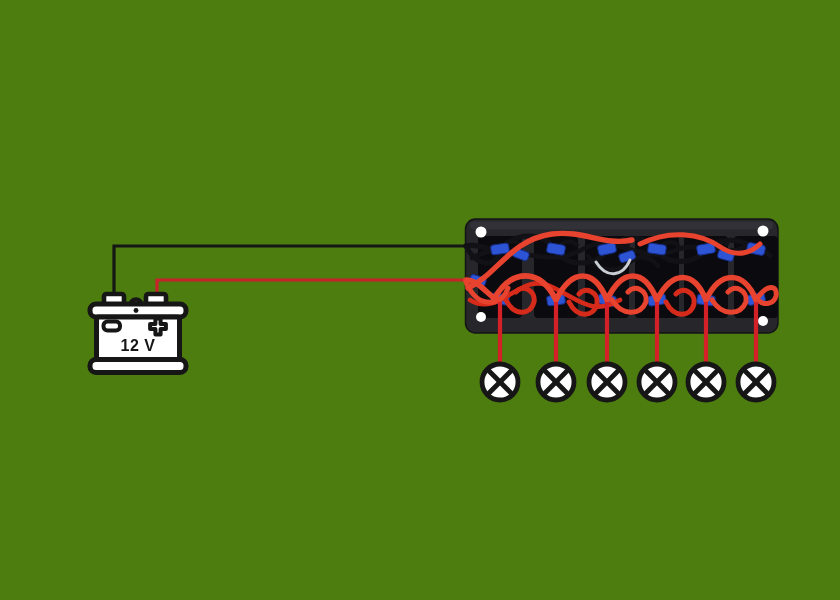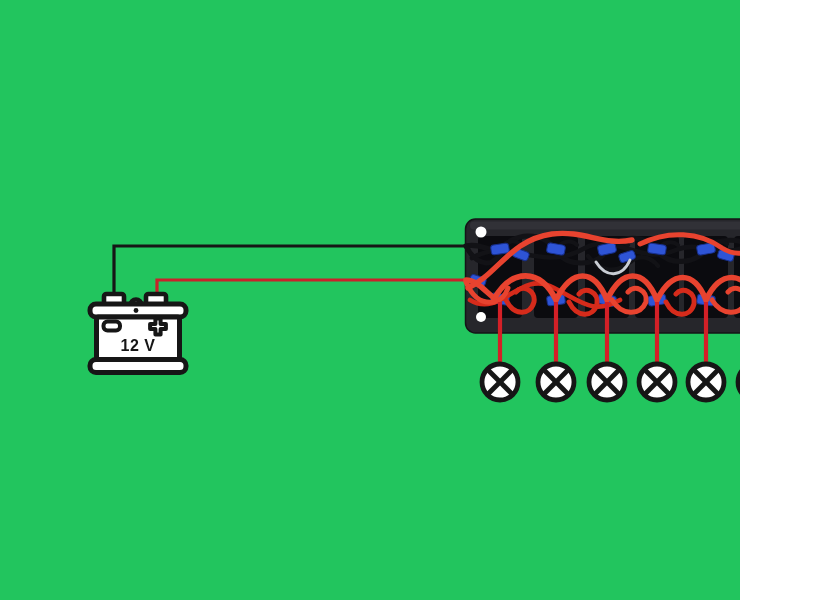--- a/index.html
+++ b/index.html
@@ -3,23 +3,23 @@
 <meta charset="utf-8">
 <style>
   html, body {
     margin: 0;
     padding: 0;
     background: #ffffff;
     font-family: "Liberation Sans", sans-serif;
   }
   .stage {
     position: relative;
-    width: 740px;
+    width: 840px;
     height: 600px;
-    background: #22c55e;
+    background: #4d7c0f;
     overflow: hidden;
   }
   .stage svg {
     position: absolute;
     left: 0;
     top: 0;
     display: block;
   }
   text.voltage {
     font-family: "Liberation Sans", sans-serif;

